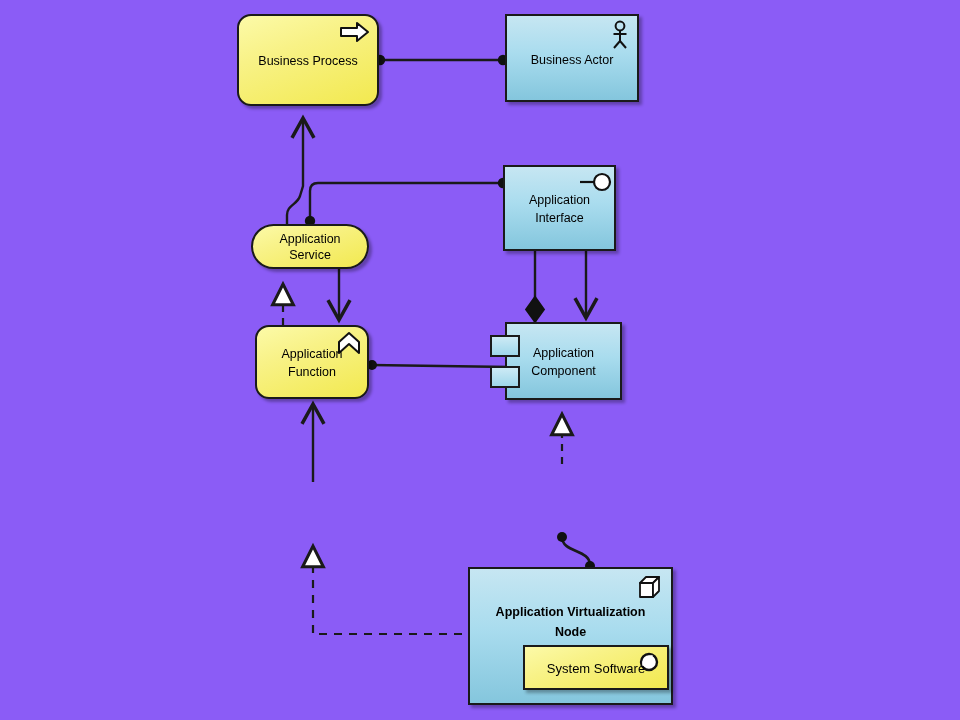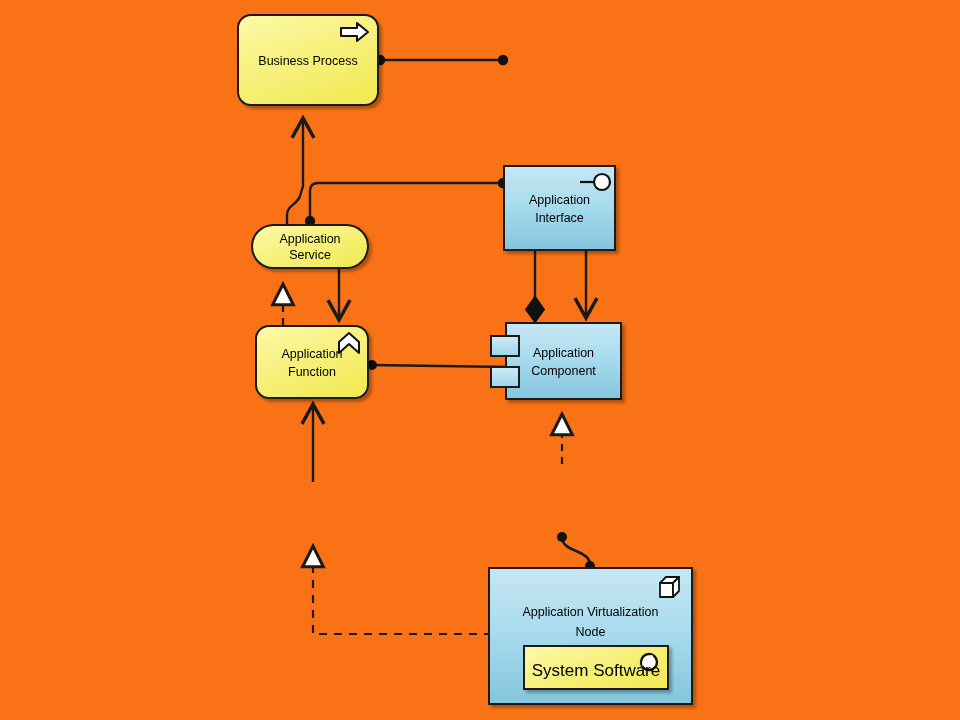--- a/index.html
+++ b/index.html
@@ -8,21 +8,21 @@
     padding: 0;
     background: #ffffff;
   }
   body {
     font-family: "Liberation Sans", sans-serif;
   }
   #canvas {
     position: relative;
     width: 960px;
     height: 720px;
-    background: #f97316;
+    background: #8b5cf6;
     overflow: hidden;
   }
   #edges {
     position: absolute;
     left: 0;
     top: 0;
     width: 960px;
     height: 720px;
   }
   .node {
@@ -140,20 +140,30 @@
     </g>
   </svg>
 
   <div class="node yellow rounded-proc" style="left:237px; top:14px; width:142px; height:92px;">
     <svg class="icon" style="right:6px; top:5px;" width="32" height="22" viewBox="0 0 32 22">
       <path d="M2,7 L18,7 L18,2 L29,11 L18,20 L18,15 L2,15 Z" fill="#ffffff" stroke="#111111" stroke-width="2" stroke-linejoin="round"></path>
     </svg>
     <div class="lbl" style="top:38px; font-size:12.5px;">Business  Process</div>
   </div>
 
+  <div class="node blue" style="left:505px; top:14px; width:134px; height:88px;">
+    <svg class="icon" style="right:7px; top:4px;" width="20" height="30" viewBox="0 0 20 30">
+      <circle cx="10" cy="6" r="4.4" fill="none" stroke="#111111" stroke-width="2"></circle>
+      <line x1="10" y1="10.5" x2="10" y2="21" stroke="#111111" stroke-width="2"></line>
+      <line x1="3.5" y1="14" x2="16.5" y2="14" stroke="#111111" stroke-width="2"></line>
+      <line x1="10" y1="21" x2="4" y2="28" stroke="#111111" stroke-width="2"></line>
+      <line x1="10" y1="21" x2="16" y2="28" stroke="#111111" stroke-width="2"></line>
+    </svg>
+    <div class="lbl" style="top:37px; font-size:12.5px;">Business Actor</div>
+  </div>
 
   <div class="node yellow pill" style="left:251px; top:224px; width:118px; height:45px;">
     <div class="lbl" style="top:5px; font-size:12.5px; line-height:16px;">Application
 Service</div>
   </div>
 
   <div class="node blue" style="left:503px; top:165px; width:113px; height:86px;">
     <svg class="icon" style="right:2px; top:4px;" width="34" height="22" viewBox="0 0 34 22">
       <line x1="2" y1="11" x2="18" y2="11" stroke="#111111" stroke-width="2.2"></line>
       <circle cx="24" cy="11" r="8" fill="#ffffff" stroke="#111111" stroke-width="2.2"></circle>
@@ -172,31 +182,31 @@
 
   <div class="node blue" style="left:505px; top:322px; width:117px; height:78px;">
     <div class="lbl" style="top:20px; font-size:12.5px; line-height:18px;">Application
 Component</div>
   </div>
   <div class="lug" style="left:490px; top:335px; width:30px; height:22px;"></div>
   <div class="lug" style="left:490px; top:366px; width:30px; height:22px;"></div>
 
 
 
-  <div class="node blue" style="left:488px; top:567px; width:205px; height:138px;">
+  <div class="node blue" style="left:468px; top:567px; width:205px; height:138px;font-weight:bold;">
     <svg class="icon" style="right:8px; top:6px;" width="26" height="26" viewBox="0 0 26 26">
       <path d="M3,8 L3,22 L16,22 L16,8 Z" fill="#ffffff" stroke="#111111" stroke-width="1.8" stroke-linejoin="round"></path>
       <path d="M3,8 L9,2 L22,2 L16,8 Z" fill="#ffffff" stroke="#111111" stroke-width="1.8" stroke-linejoin="round"></path>
       <path d="M16,8 L22,2 L22,16 L16,22 Z" fill="#ffffff" stroke="#111111" stroke-width="1.8" stroke-linejoin="round"></path>
     </svg>
     <div class="lbl" style="top:33px; font-size:12.5px; line-height:20px;">Application Virtualization
 Node</div>
   </div>
 
   <div class="node yellow" style="left:523px; top:645px; width:146px; height:45px; border-radius:0;">
     <svg class="icon" style="right:7px; top:4px;" width="22" height="22" viewBox="0 0 22 22">
       <circle cx="11" cy="11" r="8" fill="#ffffff" stroke="#111111" stroke-width="2.4"></circle>
       <path d="M5.4,14.6 A8,8 0 0,1 14.6,5.4" fill="none" stroke="#ffffff" stroke-width="2.2"></path>
     </svg>
-    <div class="lbl" style="top:14px; font-size:17px;">System Software</div>
+    <div class="lbl" style="top:14px; font-size:13px;">System Software</div>
   </div>
 
 </div>
 
 </body></html>

